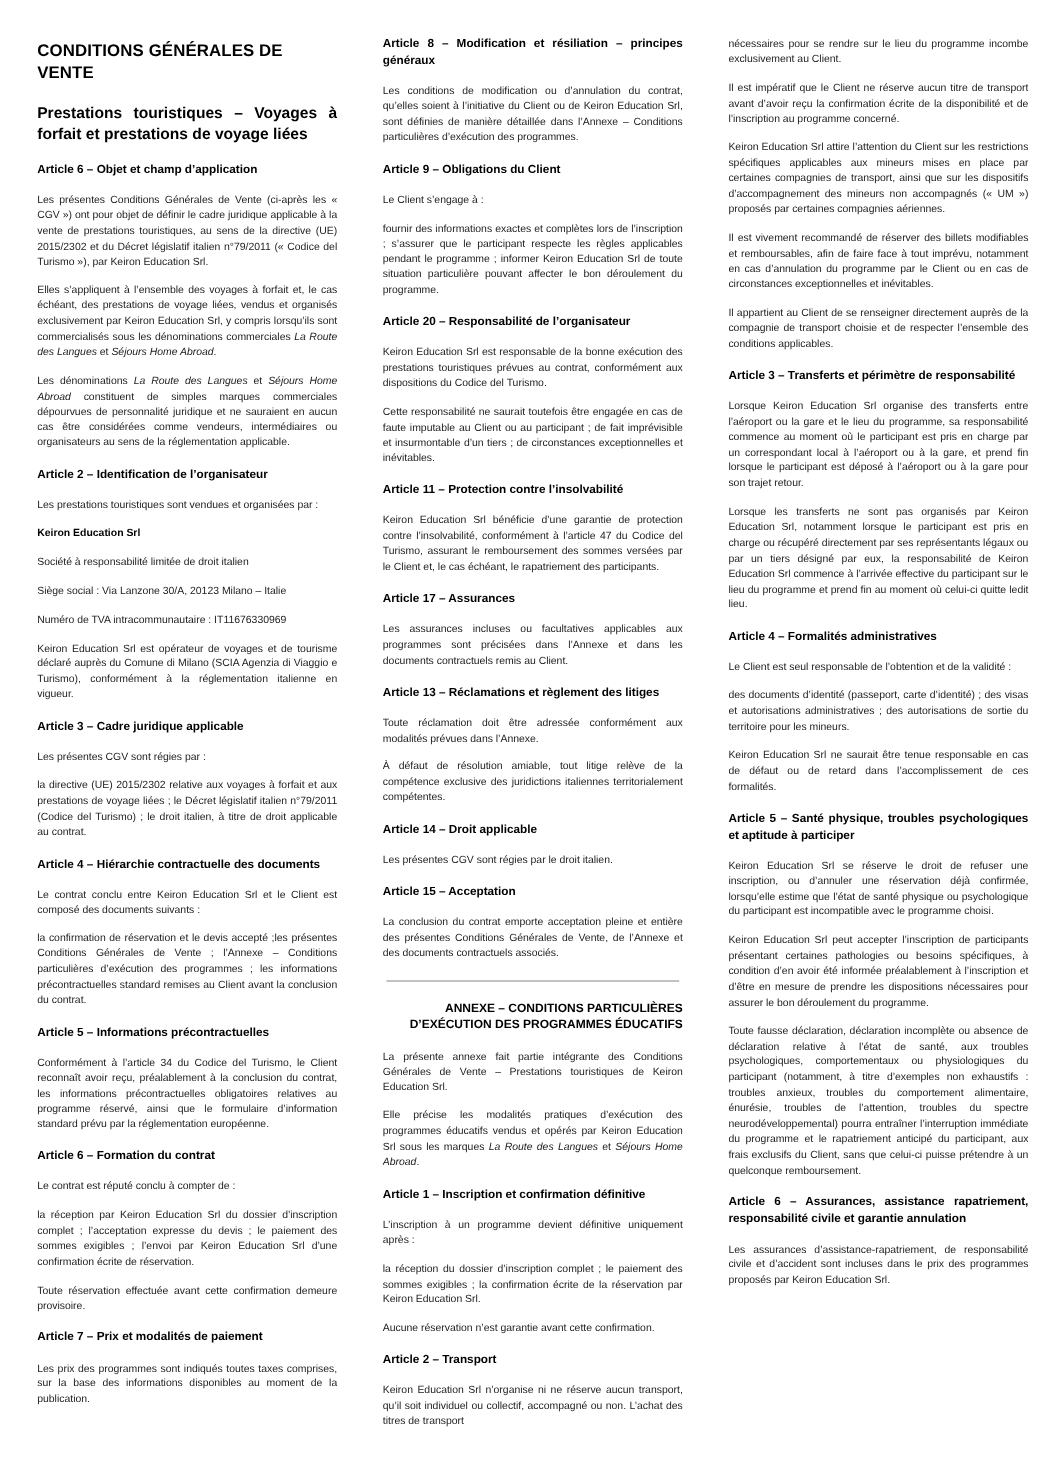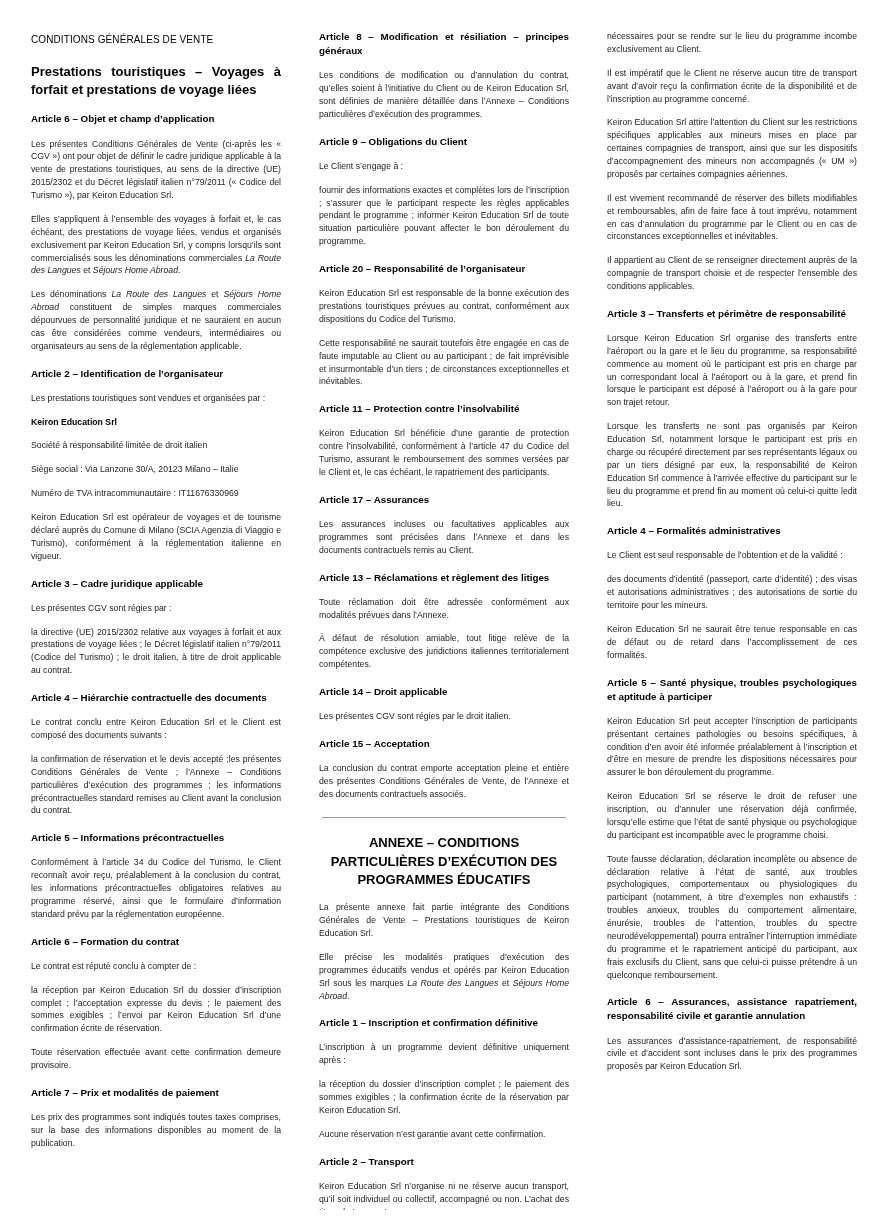--- a/index.html
+++ b/index.html
@@ -25,22 +25,22 @@
     align-items: flex-start;
     gap: 38px;
   }
   .column {
     width: 250px;
     flex: 0 0 250px;
     height: 1180px;
     overflow: hidden;
   }
   h1.doc-title {
-    font-size: 10px;
-    font-weight: normal;
+    font-size: 14px;
+    font-weight: bold;
     letter-spacing: 0.1px;
     line-height: 1.25;
     margin: 4px 0 16px 0;
     color: #000;
   }
   h2.section-title {
     font-size: 13px;
     font-weight: bold;
     line-height: 1.42;
     margin: 0 0 13px 0;
@@ -52,25 +52,25 @@
     font-weight: bold;
     line-height: 1.44;
     margin: 14px 0 11px 0;
     text-align: justify;
     color: #000;
   }
   h3.article-title.first {
     margin-top: 0;
   }
   h4.annex-title {
-    font-size: 13px;
+    font-size: 10px;
     font-weight: bold;
     line-height: 1.45;
     margin: 13px 0 11px 0;
-    text-align: center;
+    text-align: right;
     color: #000;
   }
   p.body-text {
     font-size: 8.7px;
     line-height: 1.48;
     margin: 0 0 11px 0;
     text-align: justify;
     text-justify: inter-word;
     color: #222;
   }
@@ -169,21 +169,21 @@
       </div>
     <div id="col3-articles">
         <h3 class="article-title">Article 3 – Transferts et périmètre de responsabilité</h3>
         <p class="body-text">Lorsque Keiron Education Srl organise des transferts entre l’aéroport ou la gare et le lieu du programme, sa responsabilité commence au moment où le participant est pris en charge par un correspondant local à l’aéroport ou à la gare, et prend fin lorsque le participant est déposé à l’aéroport ou à la gare pour son trajet retour.</p>
         <p class="body-text">Lorsque les transferts ne sont pas organisés par Keiron Education Srl, notamment lorsque le participant est pris en charge ou récupéré directement par ses représentants légaux ou par un tiers désigné par eux, la responsabilité de Keiron Education Srl commence à l’arrivée effective du participant sur le lieu du programme et prend fin au moment où celui-ci quitte ledit lieu.</p>
         <h3 class="article-title">Article 4 – Formalités administratives</h3>
         <p class="body-text">Le Client est seul responsable de l’obtention et de la validité :</p>
         <p class="body-text">des documents d’identité (passeport, carte d’identité) ; des visas et autorisations administratives ; des autorisations de sortie du territoire pour les mineurs.</p>
         <p class="body-text">Keiron Education Srl ne saurait être tenue responsable en cas de défaut ou de retard dans l’accomplissement de ces formalités.</p>
         <h3 class="article-title">Article 5 – Santé physique, troubles psychologiques et aptitude à participer</h3>
+        <p class="body-text">Keiron Education Srl se réserve le droit de refuser une inscription, ou d’annuler une réservation déjà confirmée, lorsqu’elle estime que l’état de santé physique ou psychologique du participant est incompatible avec le programme choisi.</p>
         <p class="body-text">Keiron Education Srl peut accepter l’inscription de participants présentant certaines pathologies ou besoins spécifiques, à condition d’en avoir été informée préalablement à l’inscription et d’être en mesure de prendre les dispositions nécessaires pour assurer le bon déroulement du programme.</p>
-        <p class="body-text">Keiron Education Srl se réserve le droit de refuser une inscription, ou d’annuler une réservation déjà confirmée, lorsqu’elle estime que l’état de santé physique ou psychologique du participant est incompatible avec le programme choisi.</p>
         <p class="body-text">Toute fausse déclaration, déclaration incomplète ou absence de déclaration relative à l’état de santé, aux troubles psychologiques, comportementaux ou physiologiques du participant (notamment, à titre d’exemples non exhaustifs : troubles anxieux, troubles du comportement alimentaire, énurésie, troubles de l’attention, troubles du spectre neurodéveloppemental) pourra entraîner l’interruption immédiate du programme et le rapatriement anticipé du participant, aux frais exclusifs du Client, sans que celui-ci puisse prétendre à un quelconque remboursement.</p>
         <h3 class="article-title">Article 6 – Assurances, assistance rapatriement, responsabilité civile et garantie annulation</h3>
         <p class="body-text">Les assurances d’assistance-rapatriement, de responsabilité civile et d’accident sont incluses dans le prix des programmes proposés par Keiron Education Srl.</p>
       </div>
   </div>
 
 </div>
 
 </body></html>

